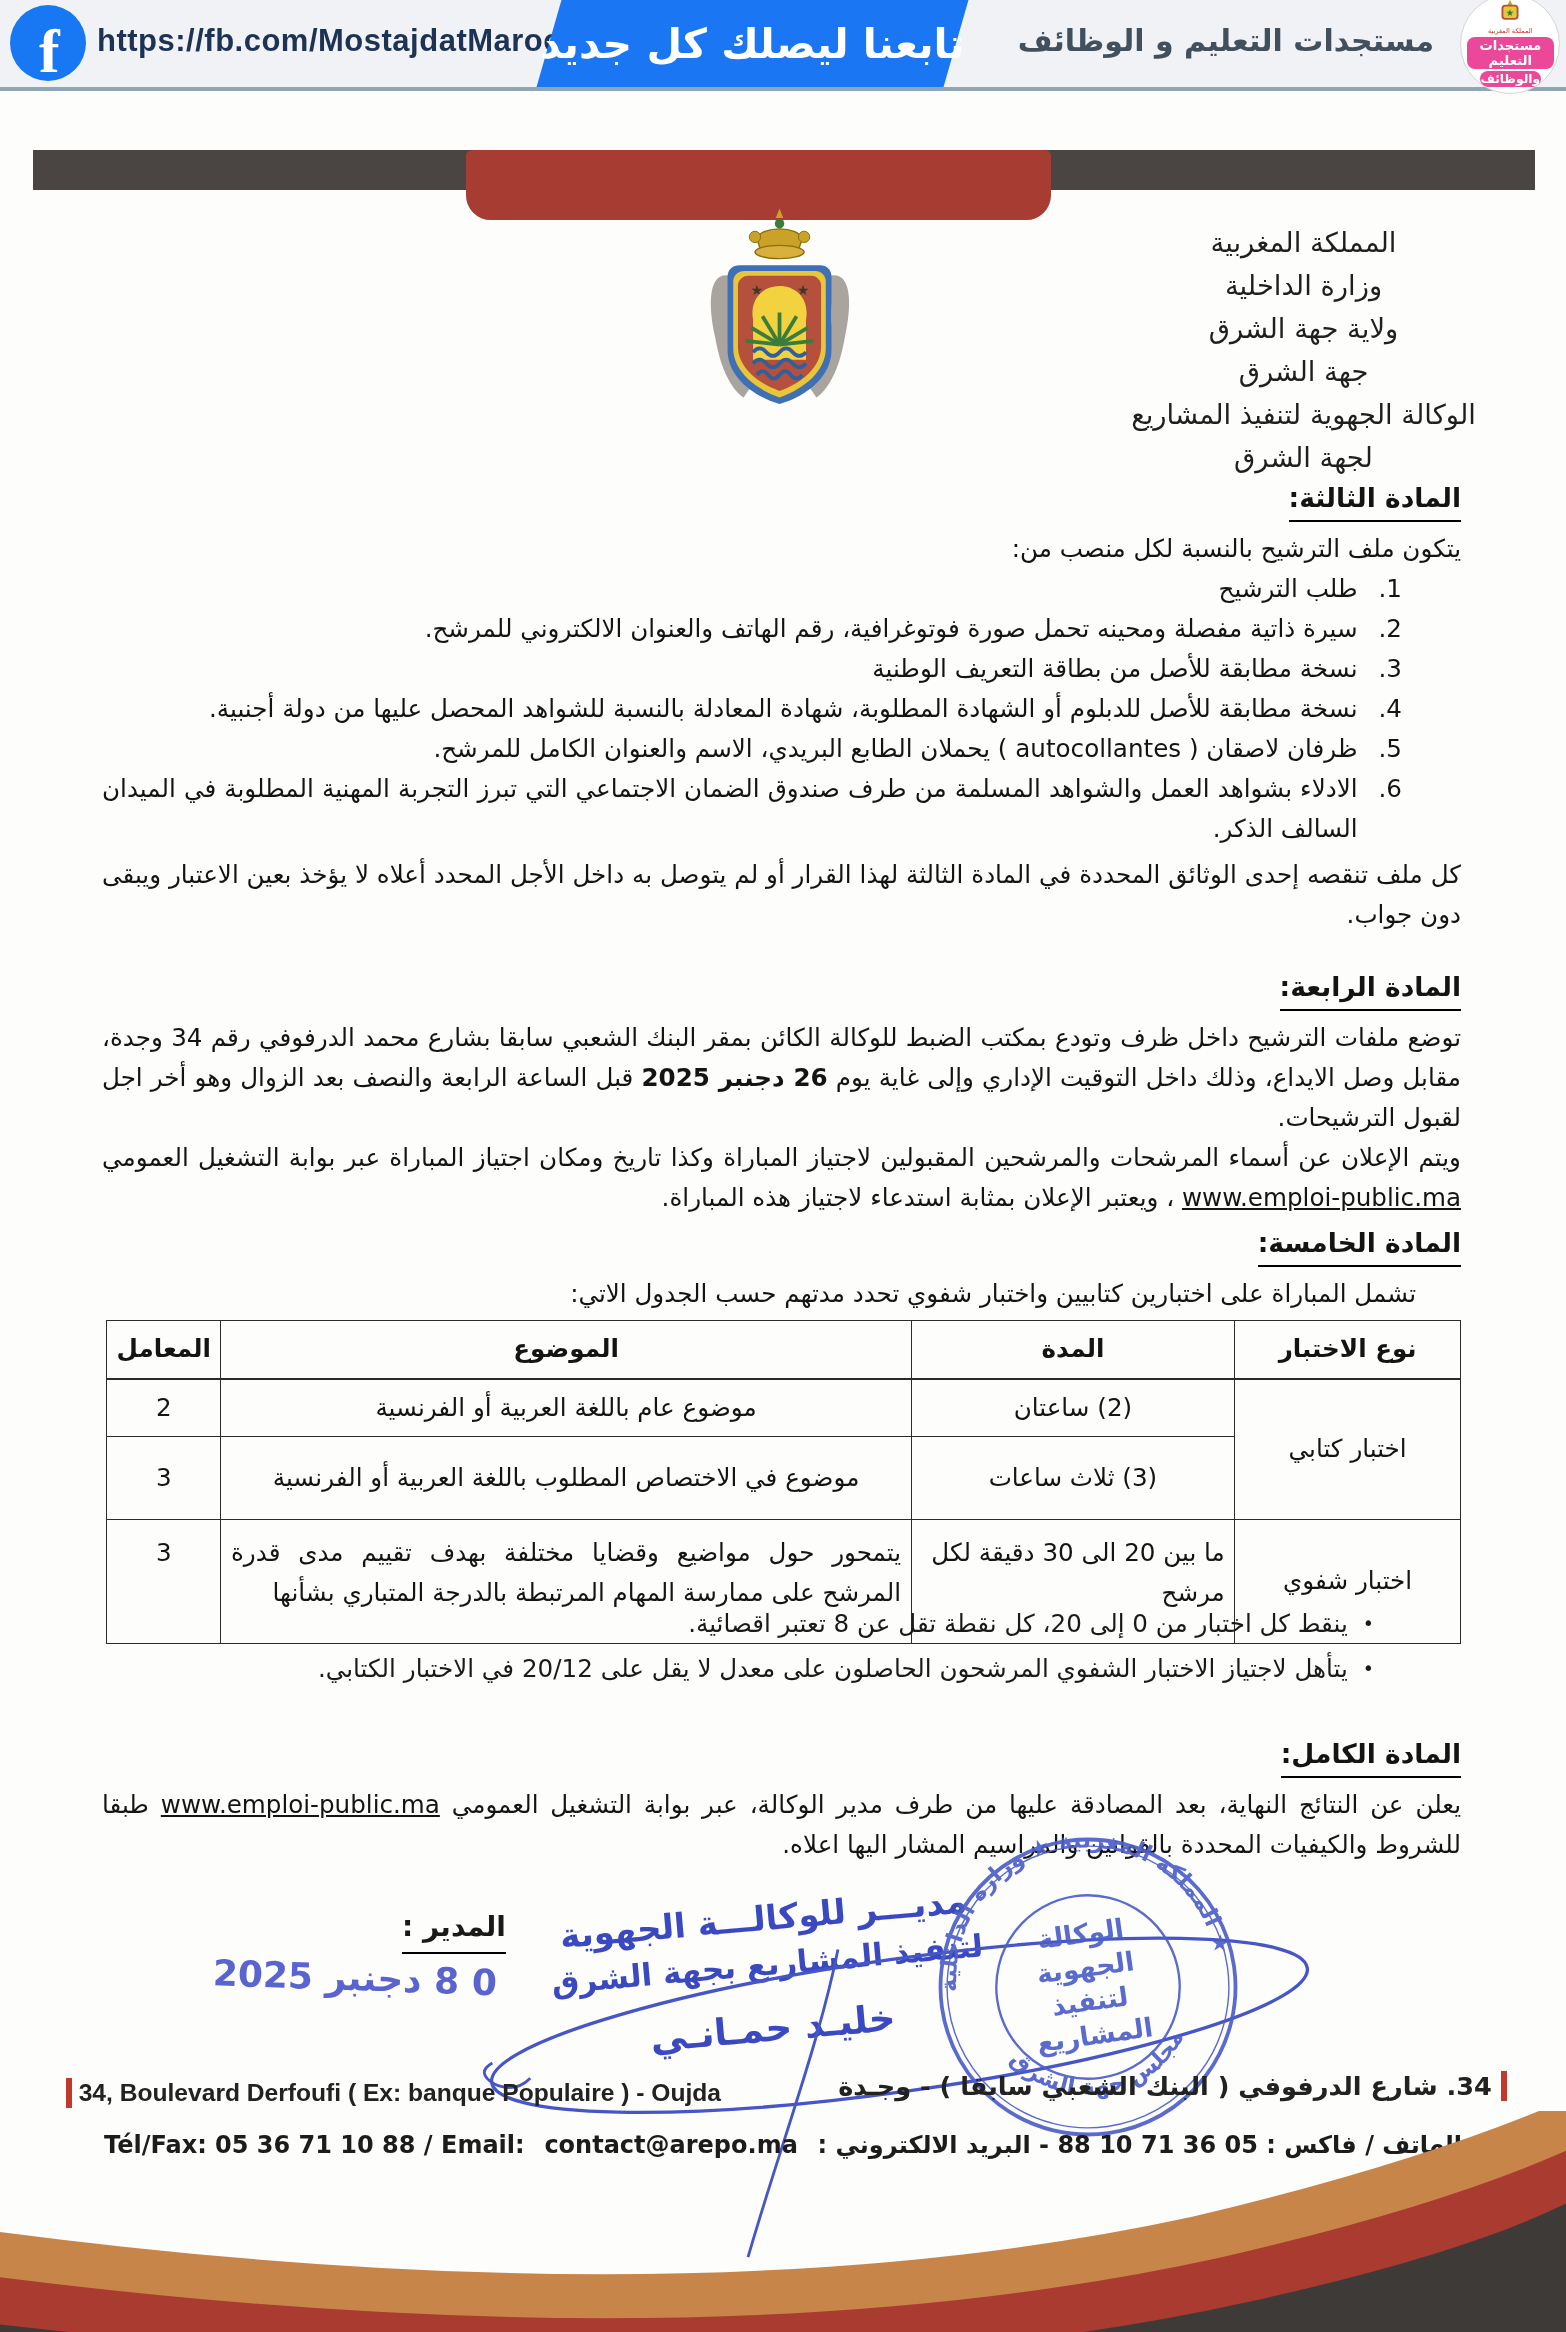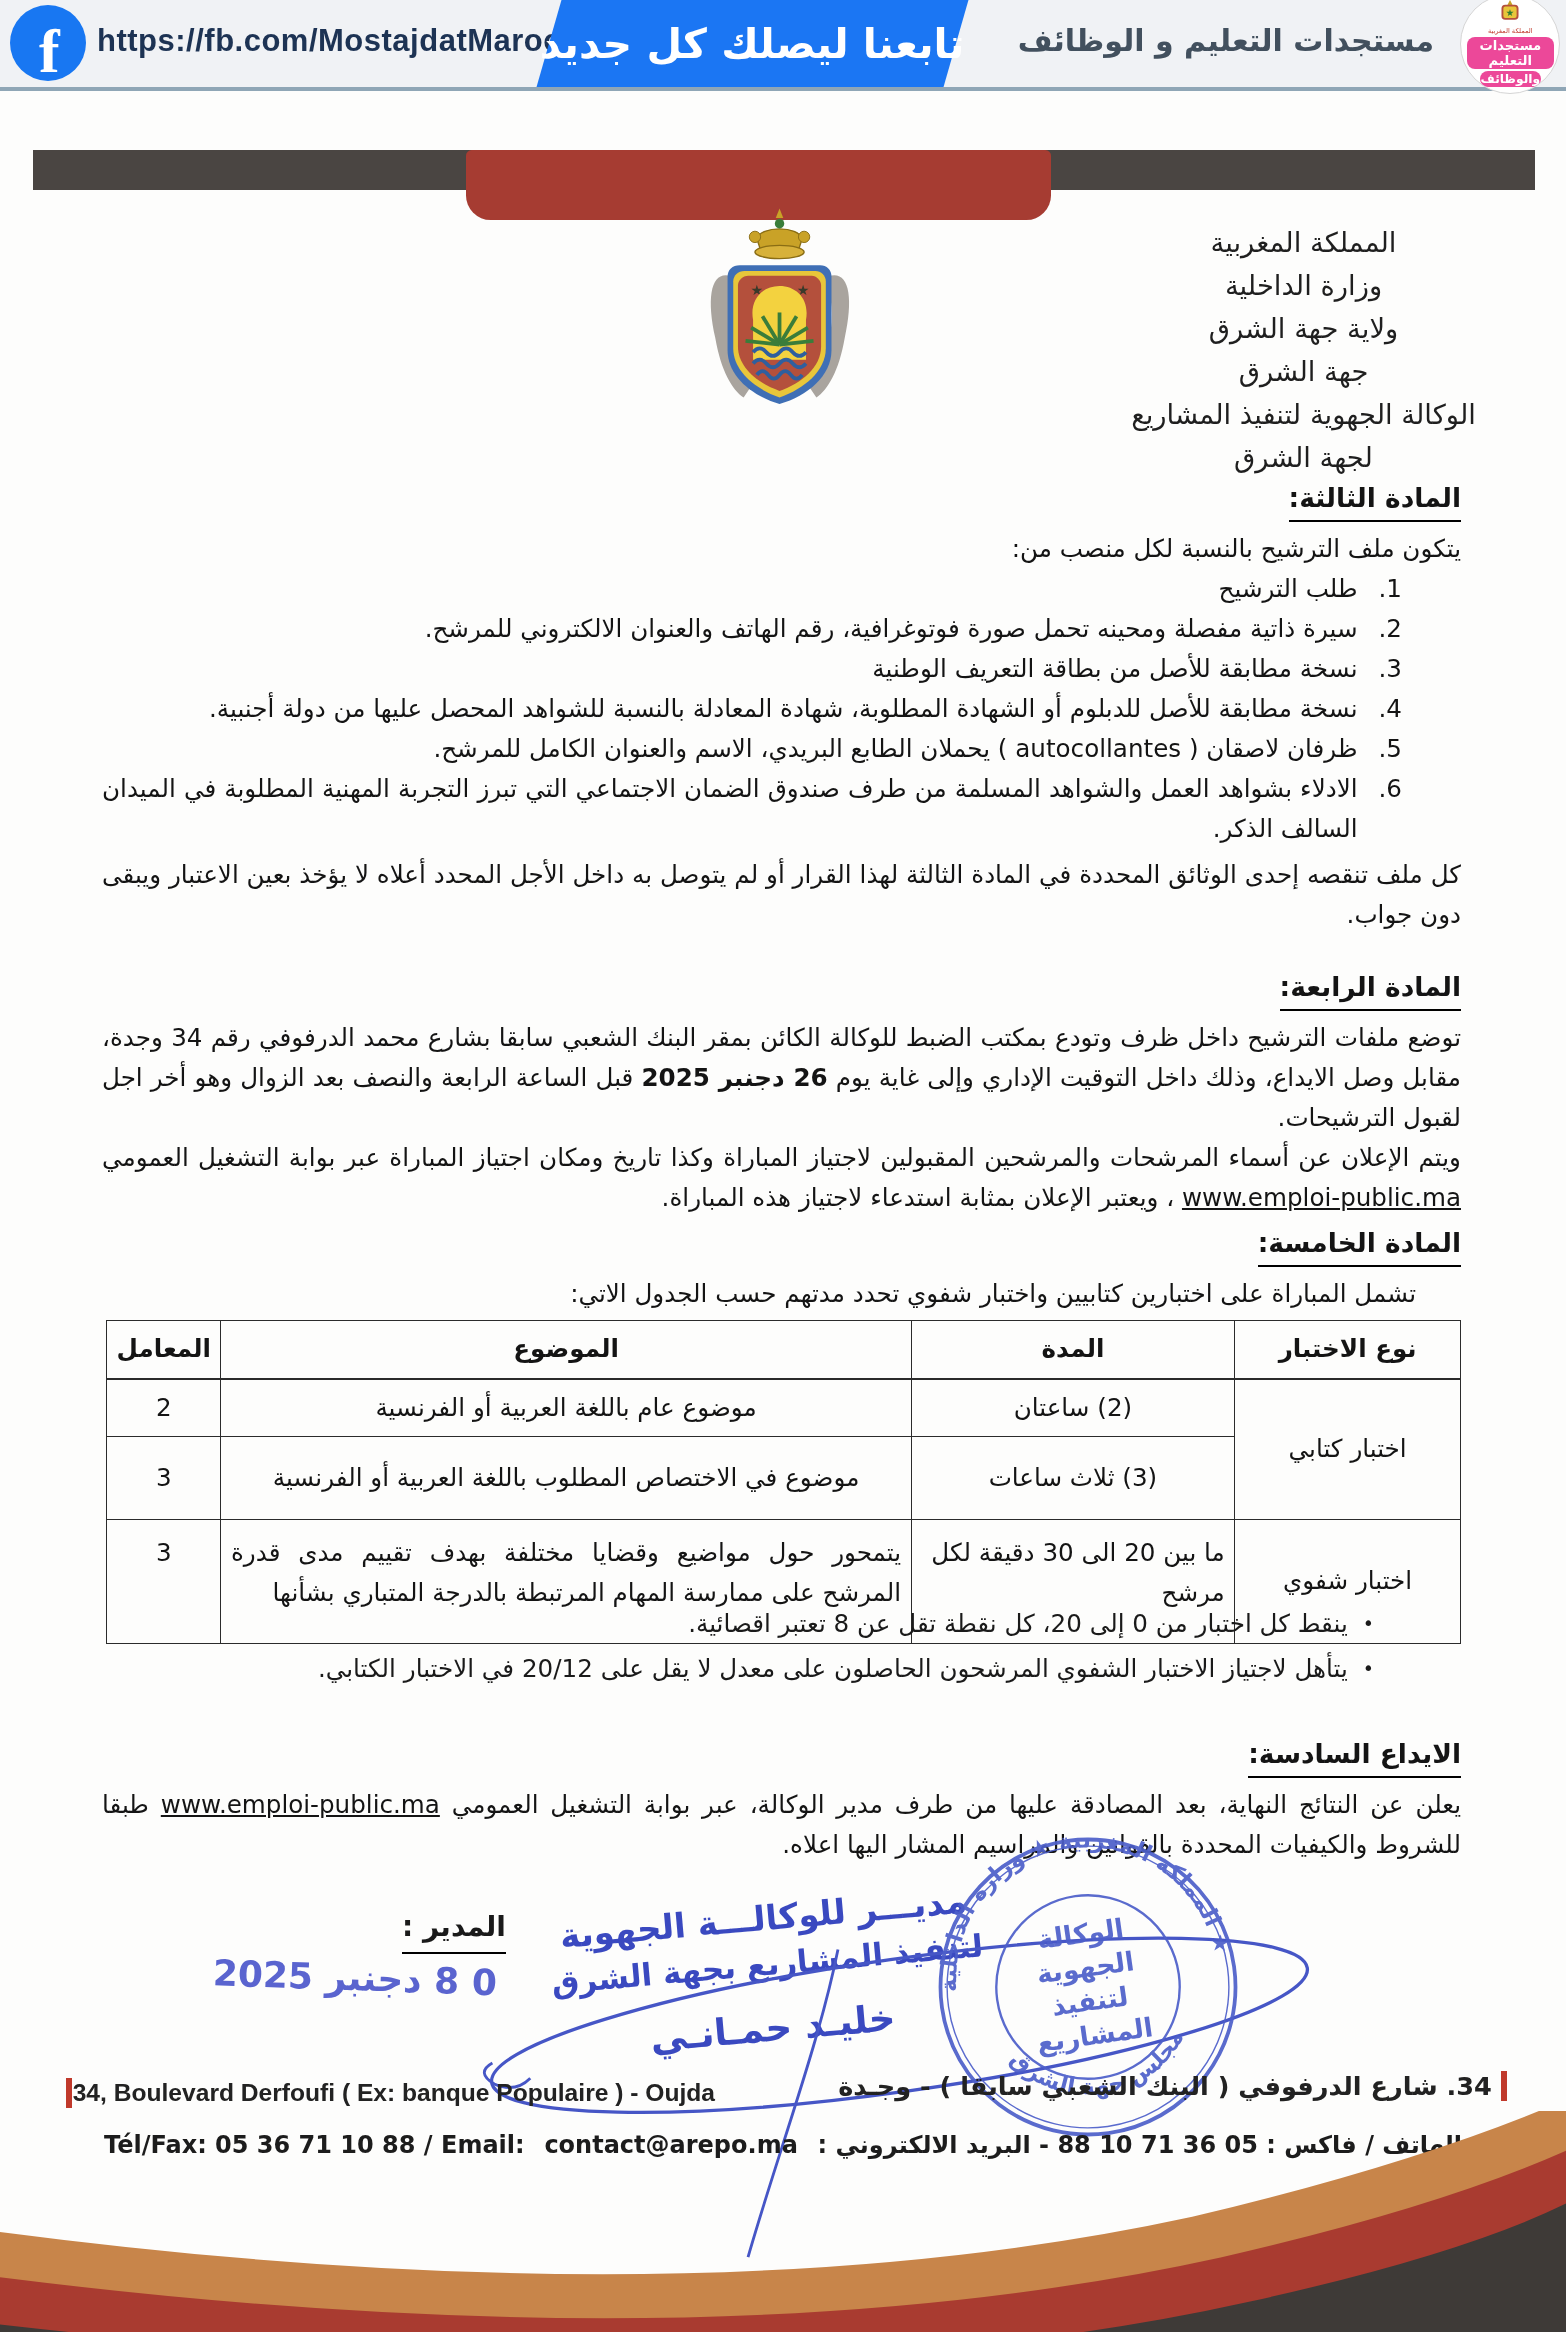--- a/index.html
+++ b/index.html
@@ -75,21 +75,21 @@
   .sig-stamp{position:absolute;left:522px;top:1895px;width:492px;text-align:center;direction:rtl;
              color:#3a49c0;transform:rotate(-5deg);}
   .sig-stamp .s1{font-weight:bold;font-size:34px;line-height:47px;white-space:nowrap;}
   .sig-stamp .s2{font-weight:bold;font-size:31px;line-height:44px;white-space:nowrap;}
   .sig-stamp .nm{font-weight:bold;font-size:37px;margin-top:21px;white-space:nowrap;}
   .sig-swirl{position:absolute;left:464px;top:1921px;pointer-events:none;}
   .round-stamp{position:absolute;left:932px;top:1831px;width:312px;height:312px;
                transform:rotate(-8deg);opacity:0.92;pointer-events:none;}
 
   
-  .addr-fr{position:absolute;left:66px;top:2078px;display:flex;gap:1px;align-items:center;
+  .addr-fr{position:absolute;left:66px;top:2078px;display:flex;gap:7px;align-items:center;
            font-family:"Liberation Sans",sans-serif;font-weight:bold;font-size:24.6px;color:#222;}
   .addr-ar{position:absolute;right:59px;top:2071px;display:flex;gap:9.5px;align-items:center;
            direction:rtl;font-weight:bold;font-size:25.6px;color:#222;}
   .red-tick{width:5.7px;height:30px;background:#c0392b;}
   .contact{position:absolute;left:0;right:0;top:2131px;text-align:center;font-weight:bold;
            font-size:24px;color:#1c1c1c;}
   .contact .seg{margin:0 5.7px;}
   .waves{position:absolute;left:0;bottom:0;width:1566px;height:222px;}
 </style>
 </head>
@@ -252,21 +252,21 @@
       <span class="b">•</span>
       <span>ينقط كل اختبار من 0 إلى 20، كل نقطة تقل عن 8 تعتبر اقصائية.</span>
     </div>
     <div class="note-li">
       <span class="b">•</span>
       <span>يتأهل لاجتياز الاختبار الشفوي المرشحون الحاصلون على معدل لا يقل على 20/12 في الاختبار الكتابي.</span>
     </div>
   </div>
 
   <div class="content" style="top:1734px;">
-    <div><span class="art-title">الايداع السادسة:</span></div>
+    <div><span class="art-title">المادة الكامل:</span></div>
     <div>
       <span>يعلن عن النتائج النهاية، بعد المصادقة عليها من طرف مدير الوكالة، عبر بوابة التشغيل العمومي  </span><span class="lnk">www.emploi-public.ma</span><span>  طبقا للشروط والكيفيات المحددة بالقوانين والمراسيم المشار اليها اعلاه.</span>
     </div>
   </div>
 
   <div class="sig-label">المدير :</div>
   <div class="sig-date">0 8  دجنبر  2025</div>
 
   <div class="sig-stamp">
     <div class="s1">مديـــر للوكالـــة الجهوية</div>

